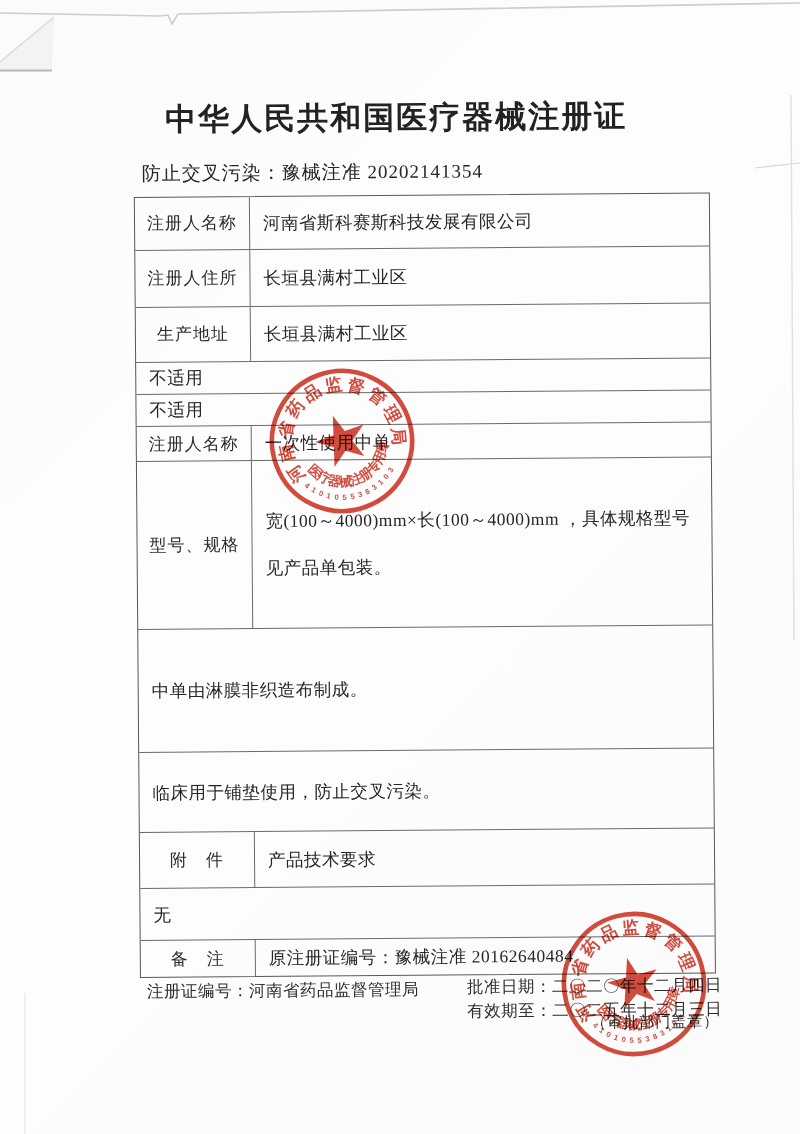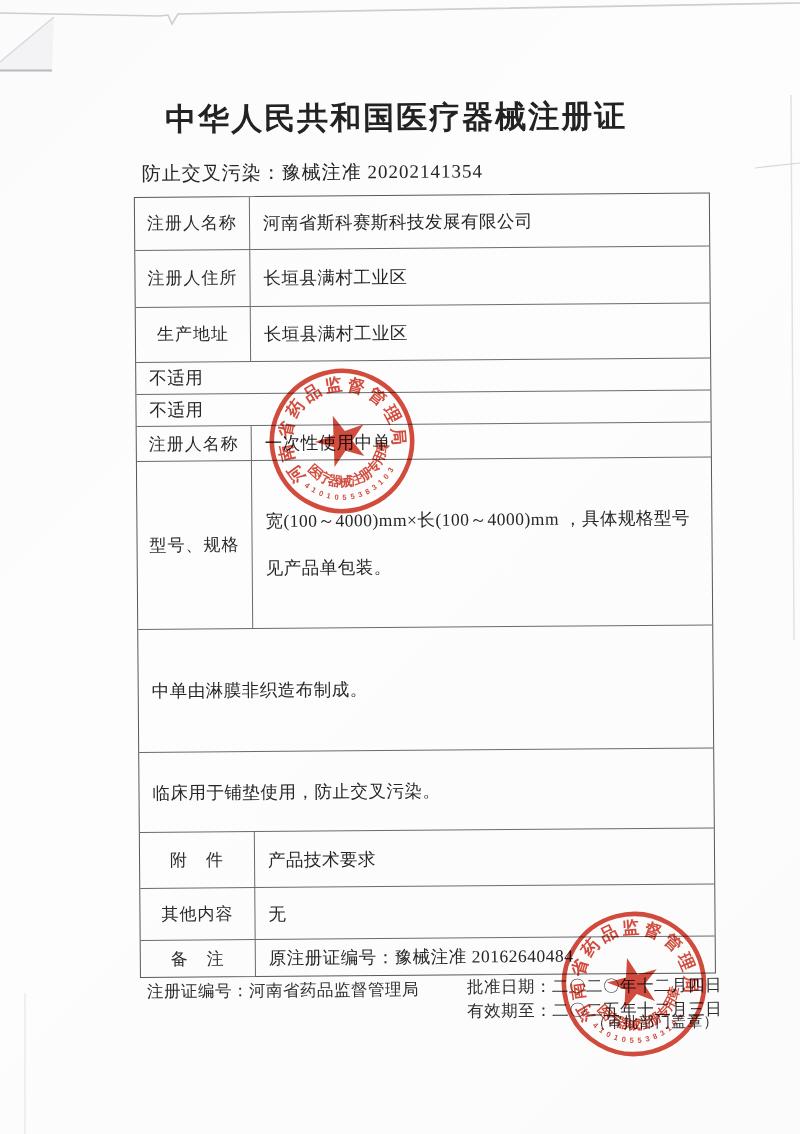--- a/index.html
+++ b/index.html
@@ -92,21 +92,20 @@
           <div class="tvalue">中单由淋膜非织造布制成。</div>
         </div>
       <div class="trow" style="height:81px">
           <div class="tvalue">临床用于铺垫使用，防止交叉污染。</div>
         </div>
       <div class="trow" style="height:56px">
           <div class="tlabel">附　件</div>
           <div class="tvalue">产品技术要求</div>
         </div>
       <div class="trow" style="height:52px">
-          <div class="tlabel">其他内容</div>
           <div class="tvalue">无</div>
         </div>
       <div class="trow" style="height:36px">
           <div class="tlabel">备　注</div>
           <div class="tvalue">原注册证编号：豫械注准 20162640484</div>
         </div>
     </div>
 
     <div class="footer-left">
       <span>注册证编号：</span><span>河南省药品监督管理局</span>

